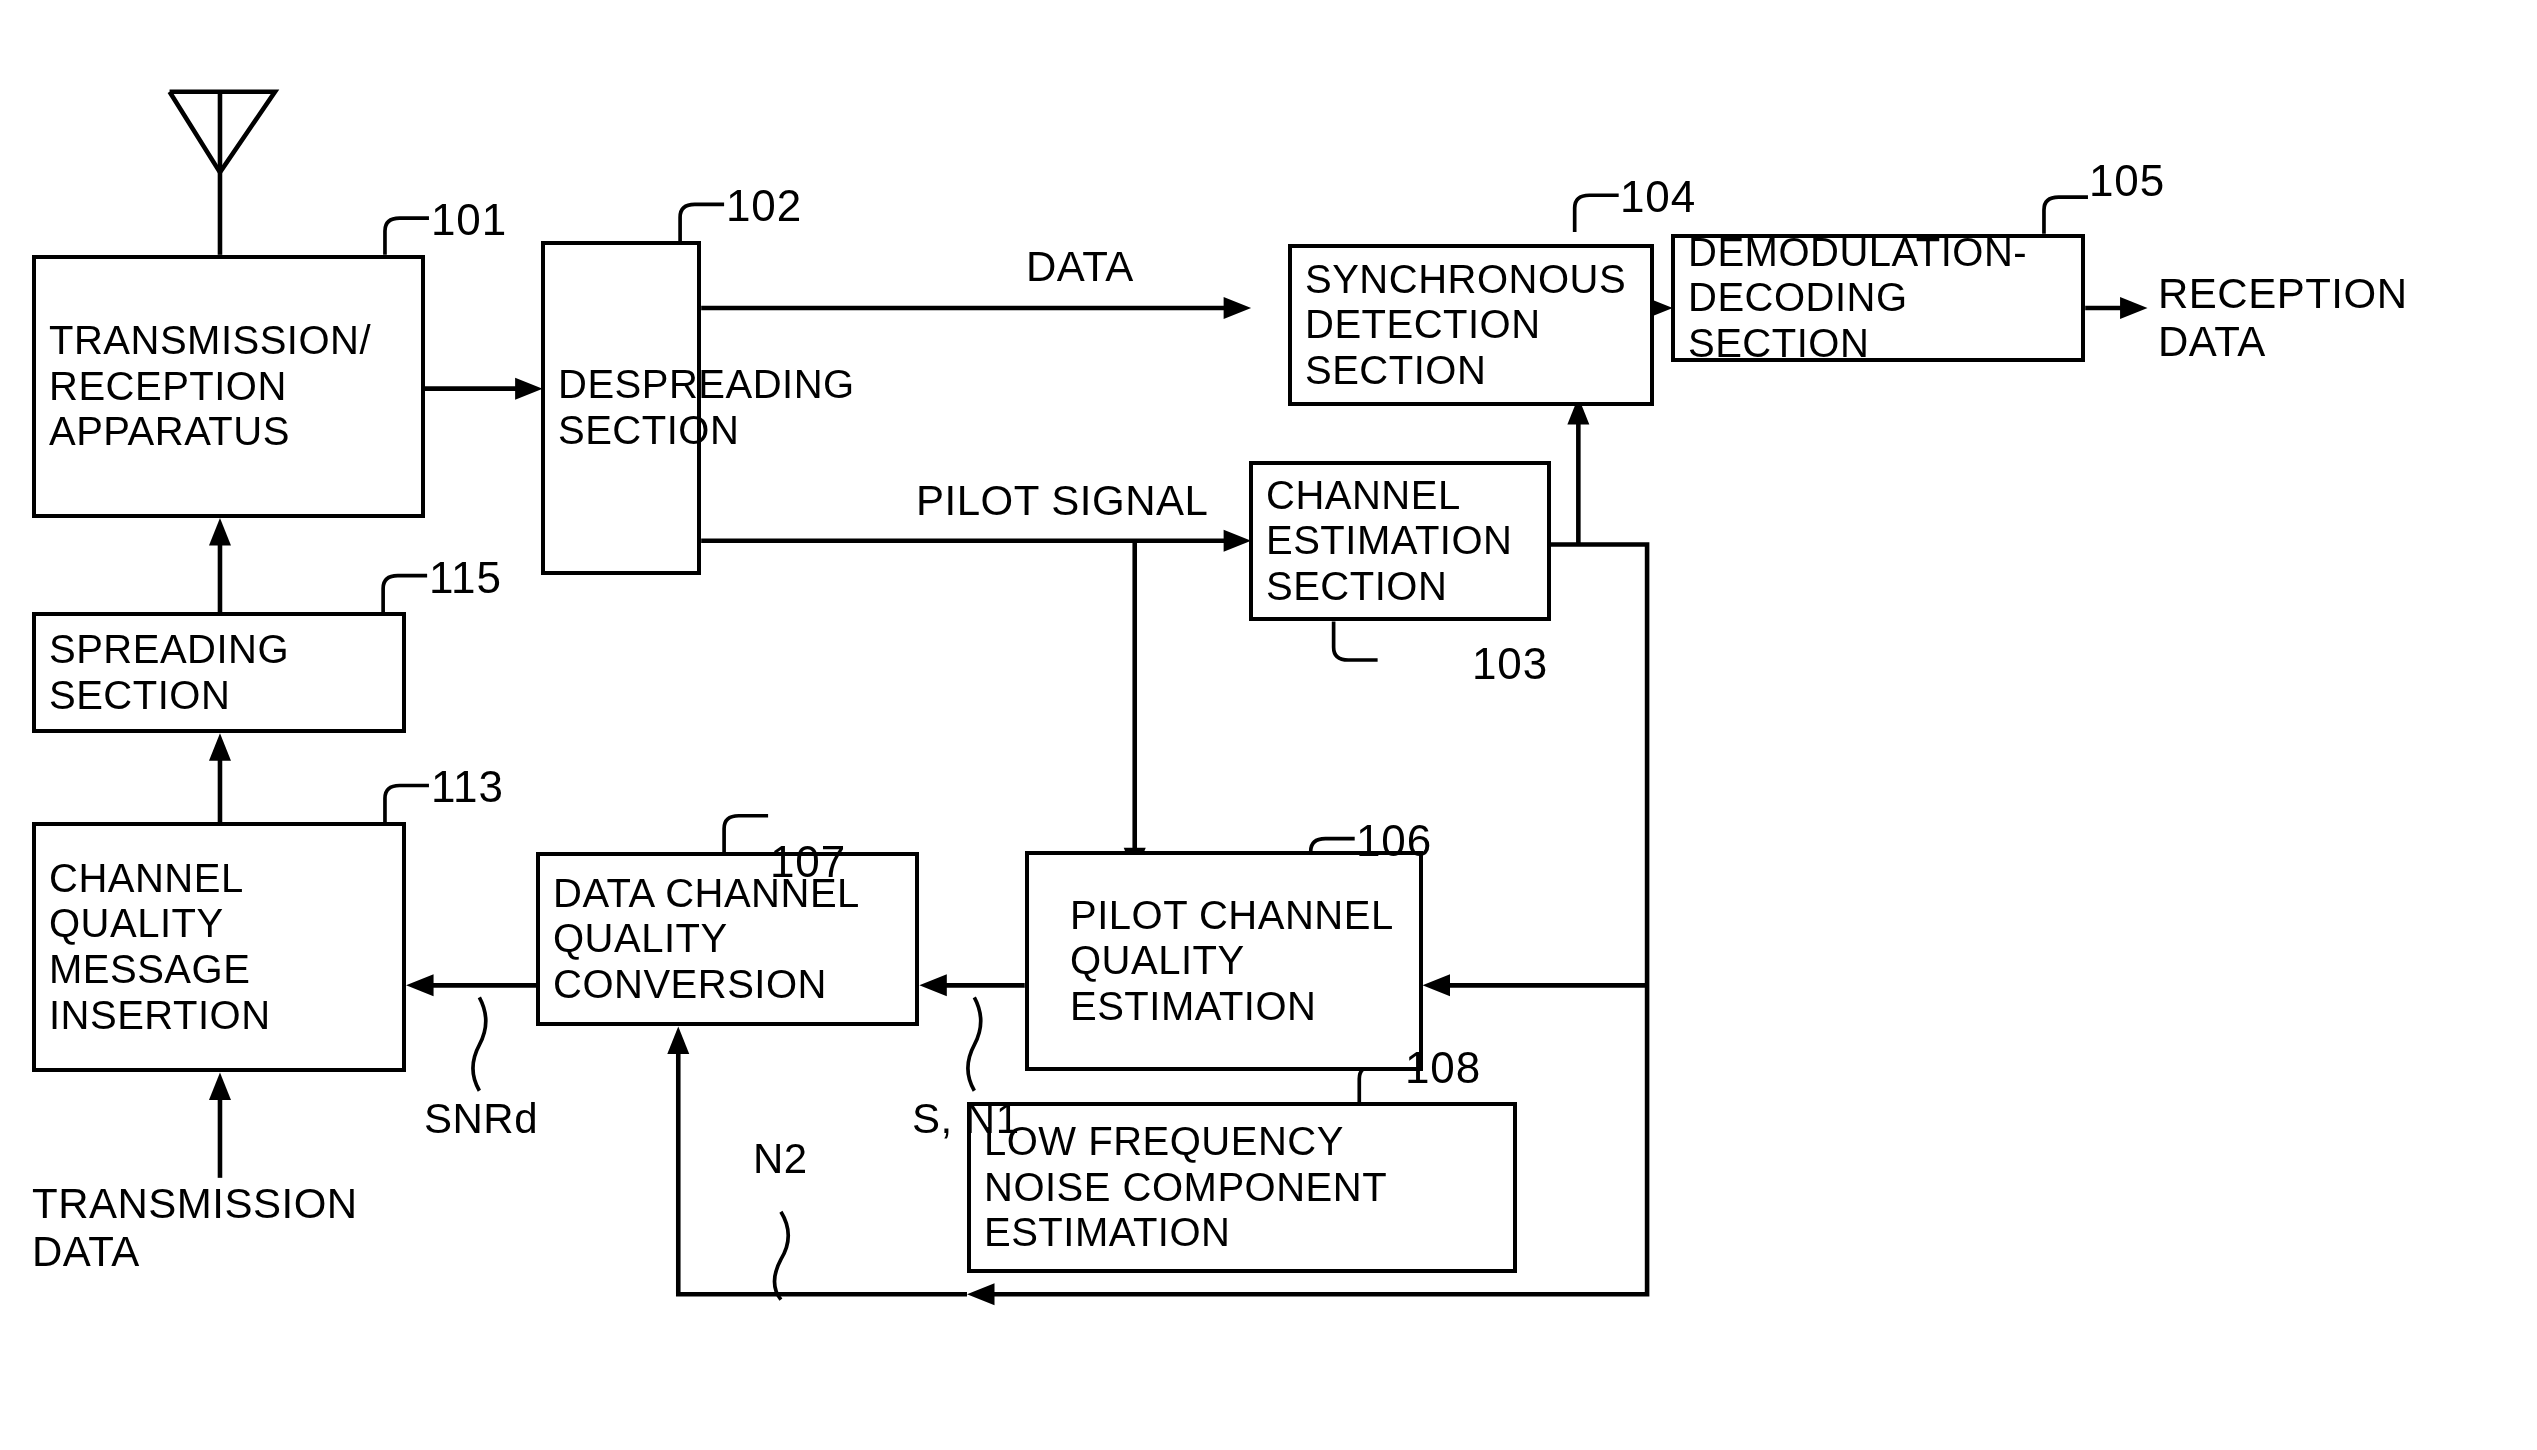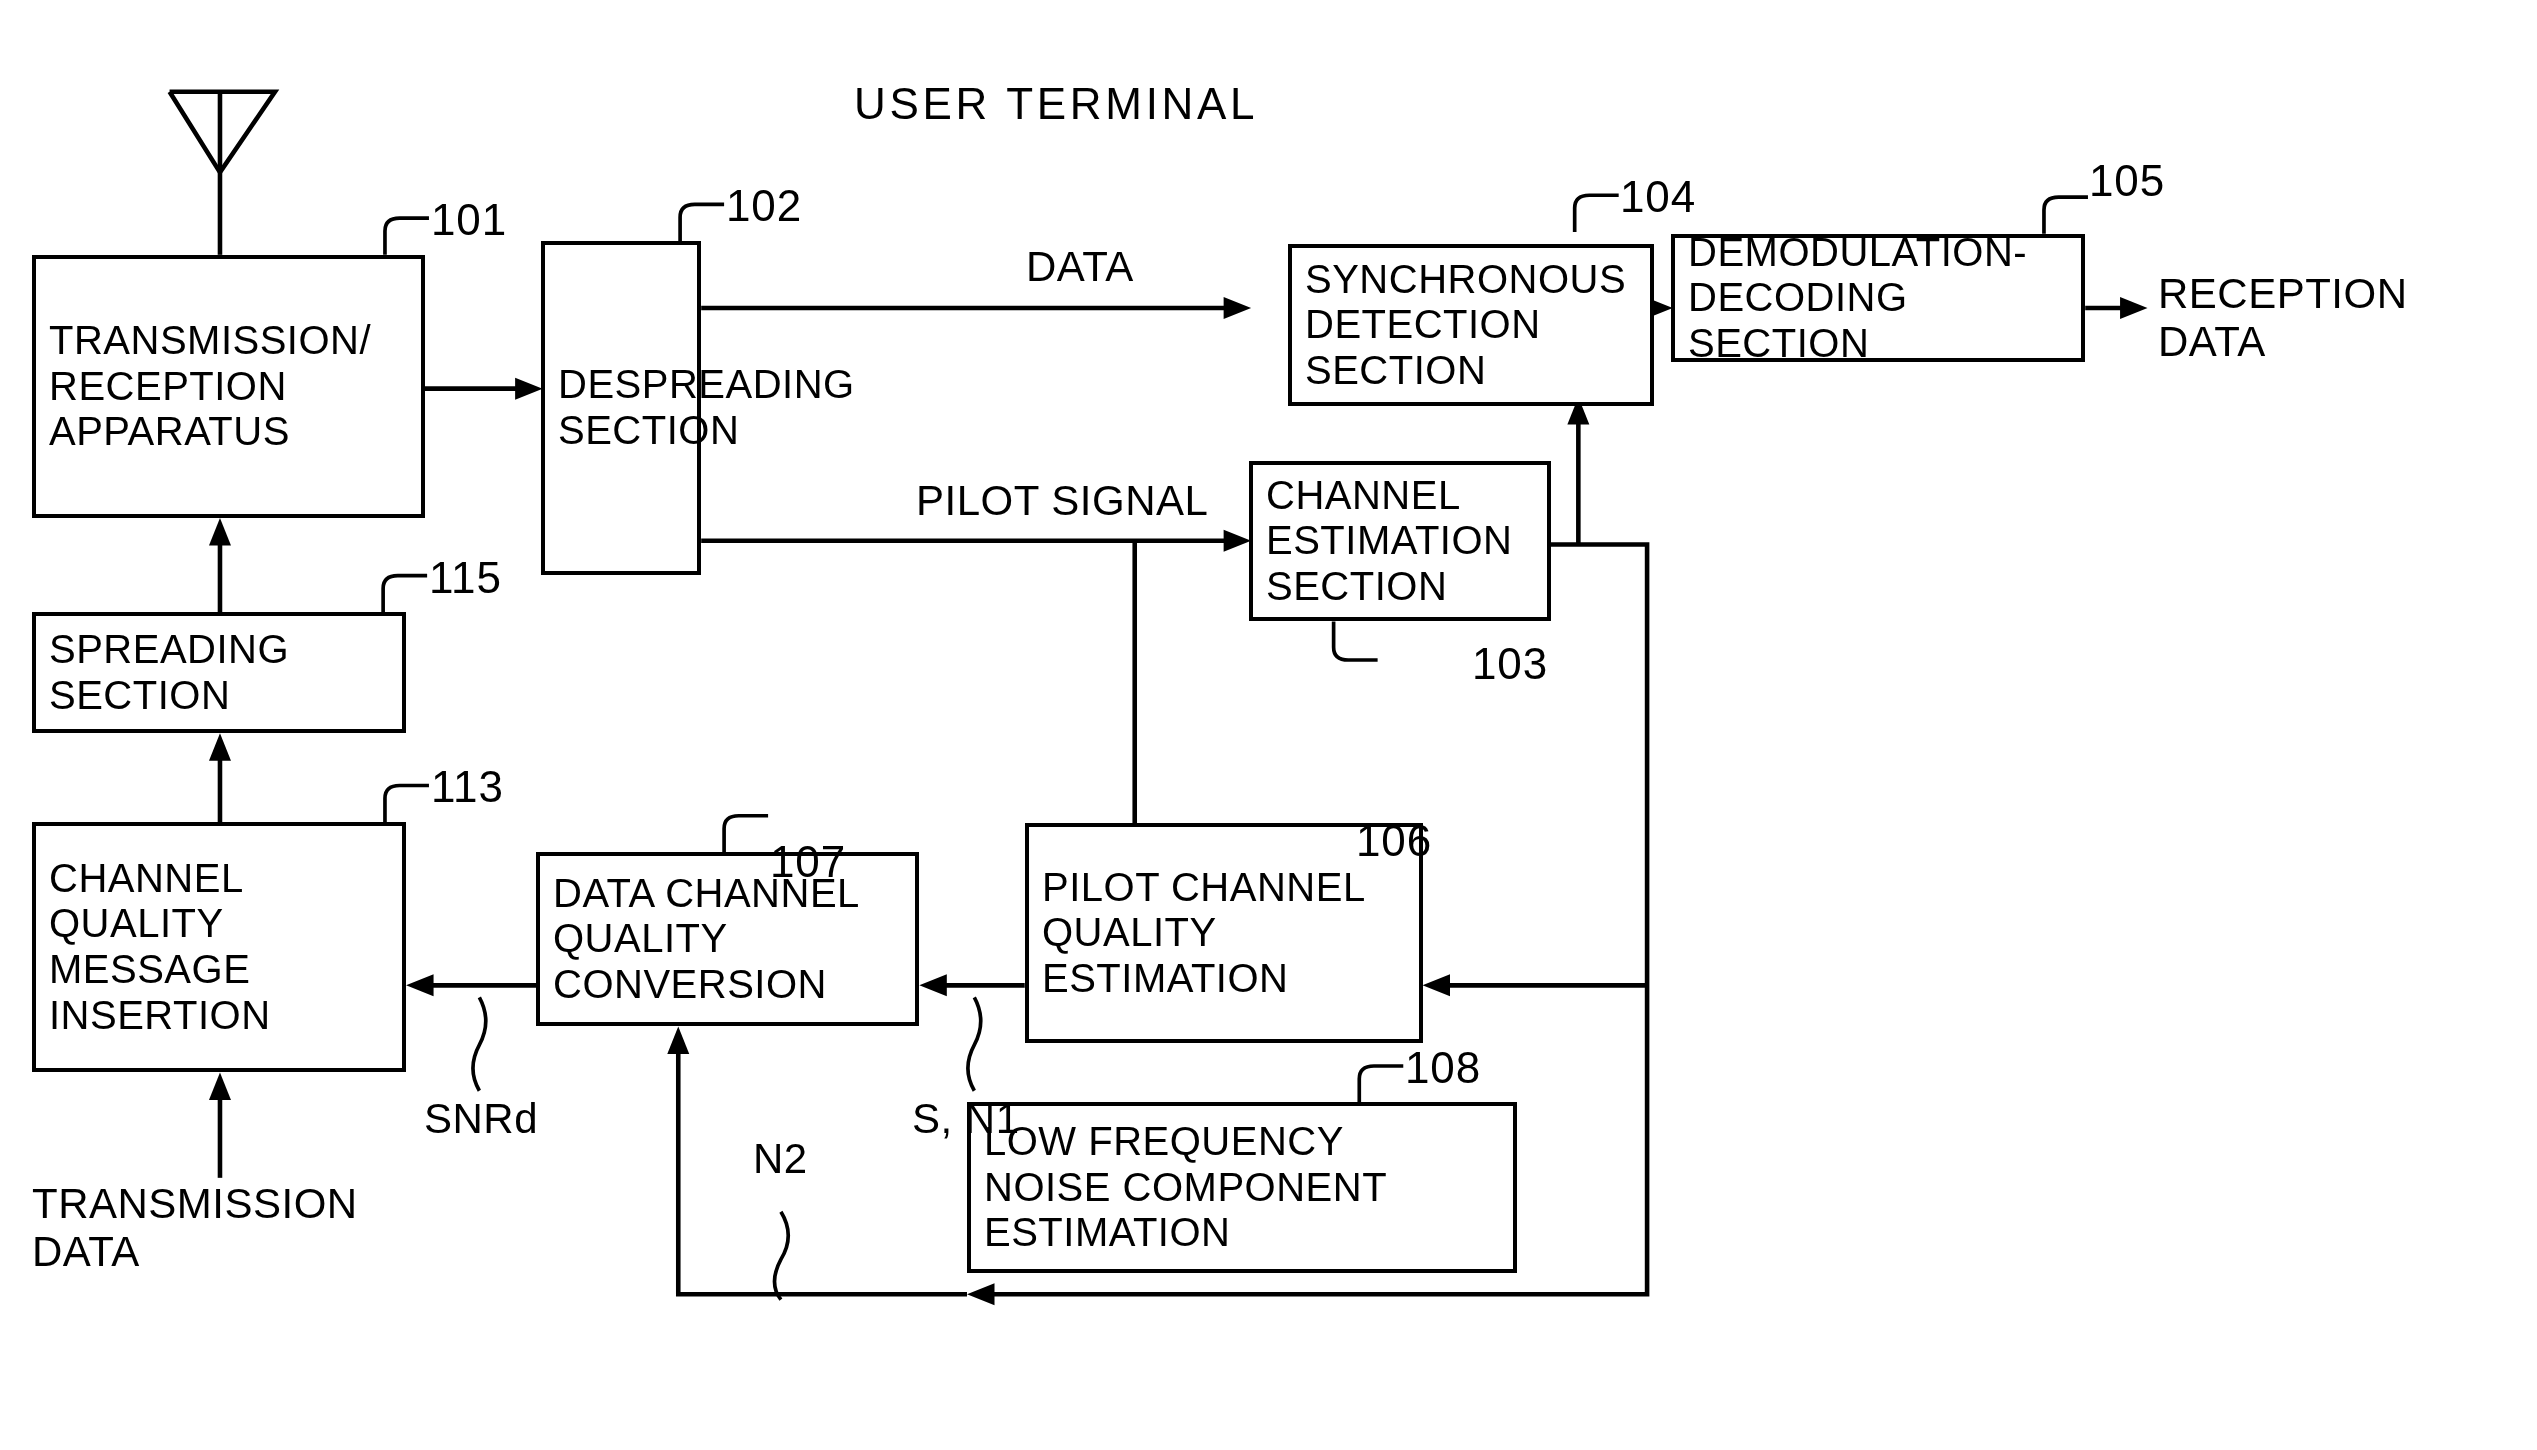--- a/index.html
+++ b/index.html
@@ -54,21 +54,20 @@
     stroke:#000;stroke-width:5;fill:none;
   }
   svg.wires polygon{fill:#000;}
   svg.wires .thin{stroke-width:4;}
 </style>
 </head>
 <body>
 
 <div id="stage">
 
-  <div class="title" style="left:854px;top:79px;">USER TERMINAL</div>
 
   <svg class="wires" viewBox="0 0 2769 1583">
 
     <g>
       <polyline points="185,100 300,100 240,188 185,100"></polyline>
       <line x1="240" y1="100" x2="240" y2="188"></line>
       <line x1="240" y1="188" x2="240" y2="278"></line>
     </g>
 
     <line x1="443" y1="424" x2="578" y2="424"></line>
@@ -173,21 +172,21 @@
 MESSAGE
 INSERTION</div>
   </div>
 
   <div class="box" style="left:536px;top:852px;width:383px;height:174px;">
     <div class="btext">DATA CHANNEL
 QUALITY
 CONVERSION</div>
   </div>
 
-  <div class="box" style="left:1025px;top:823px;width:398px;height:220px;">
+  <div class="box" style="left:1025px;top:851px;width:398px;height:220px;padding-left:28px;">
     <div class="btext">PILOT CHANNEL
 QUALITY
 ESTIMATION</div>
   </div>
 
   <div class="box" style="left:967px;top:1102px;width:550px;height:171px;">
     <div class="btext">LOW FREQUENCY
 NOISE COMPONENT
 ESTIMATION</div>
   </div>

